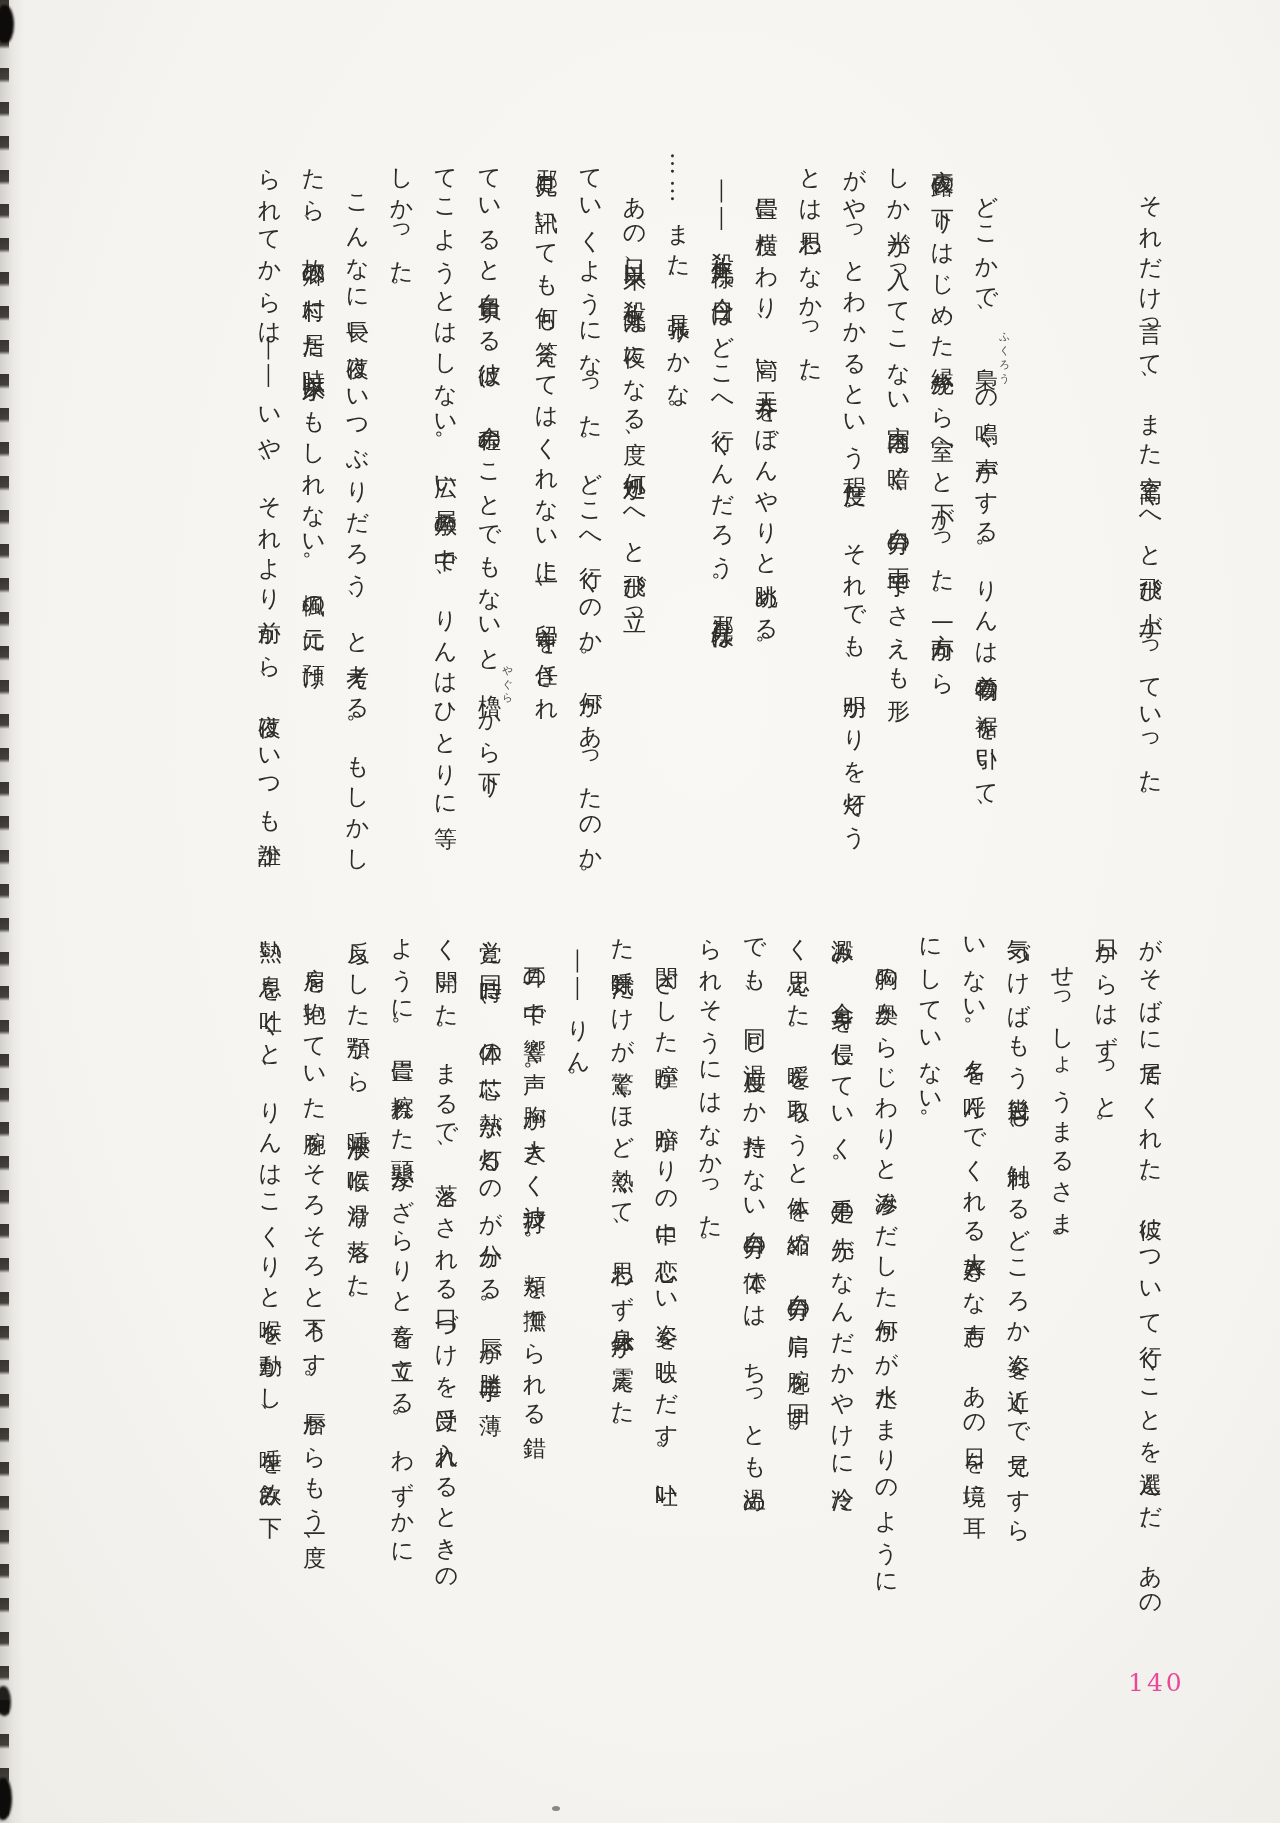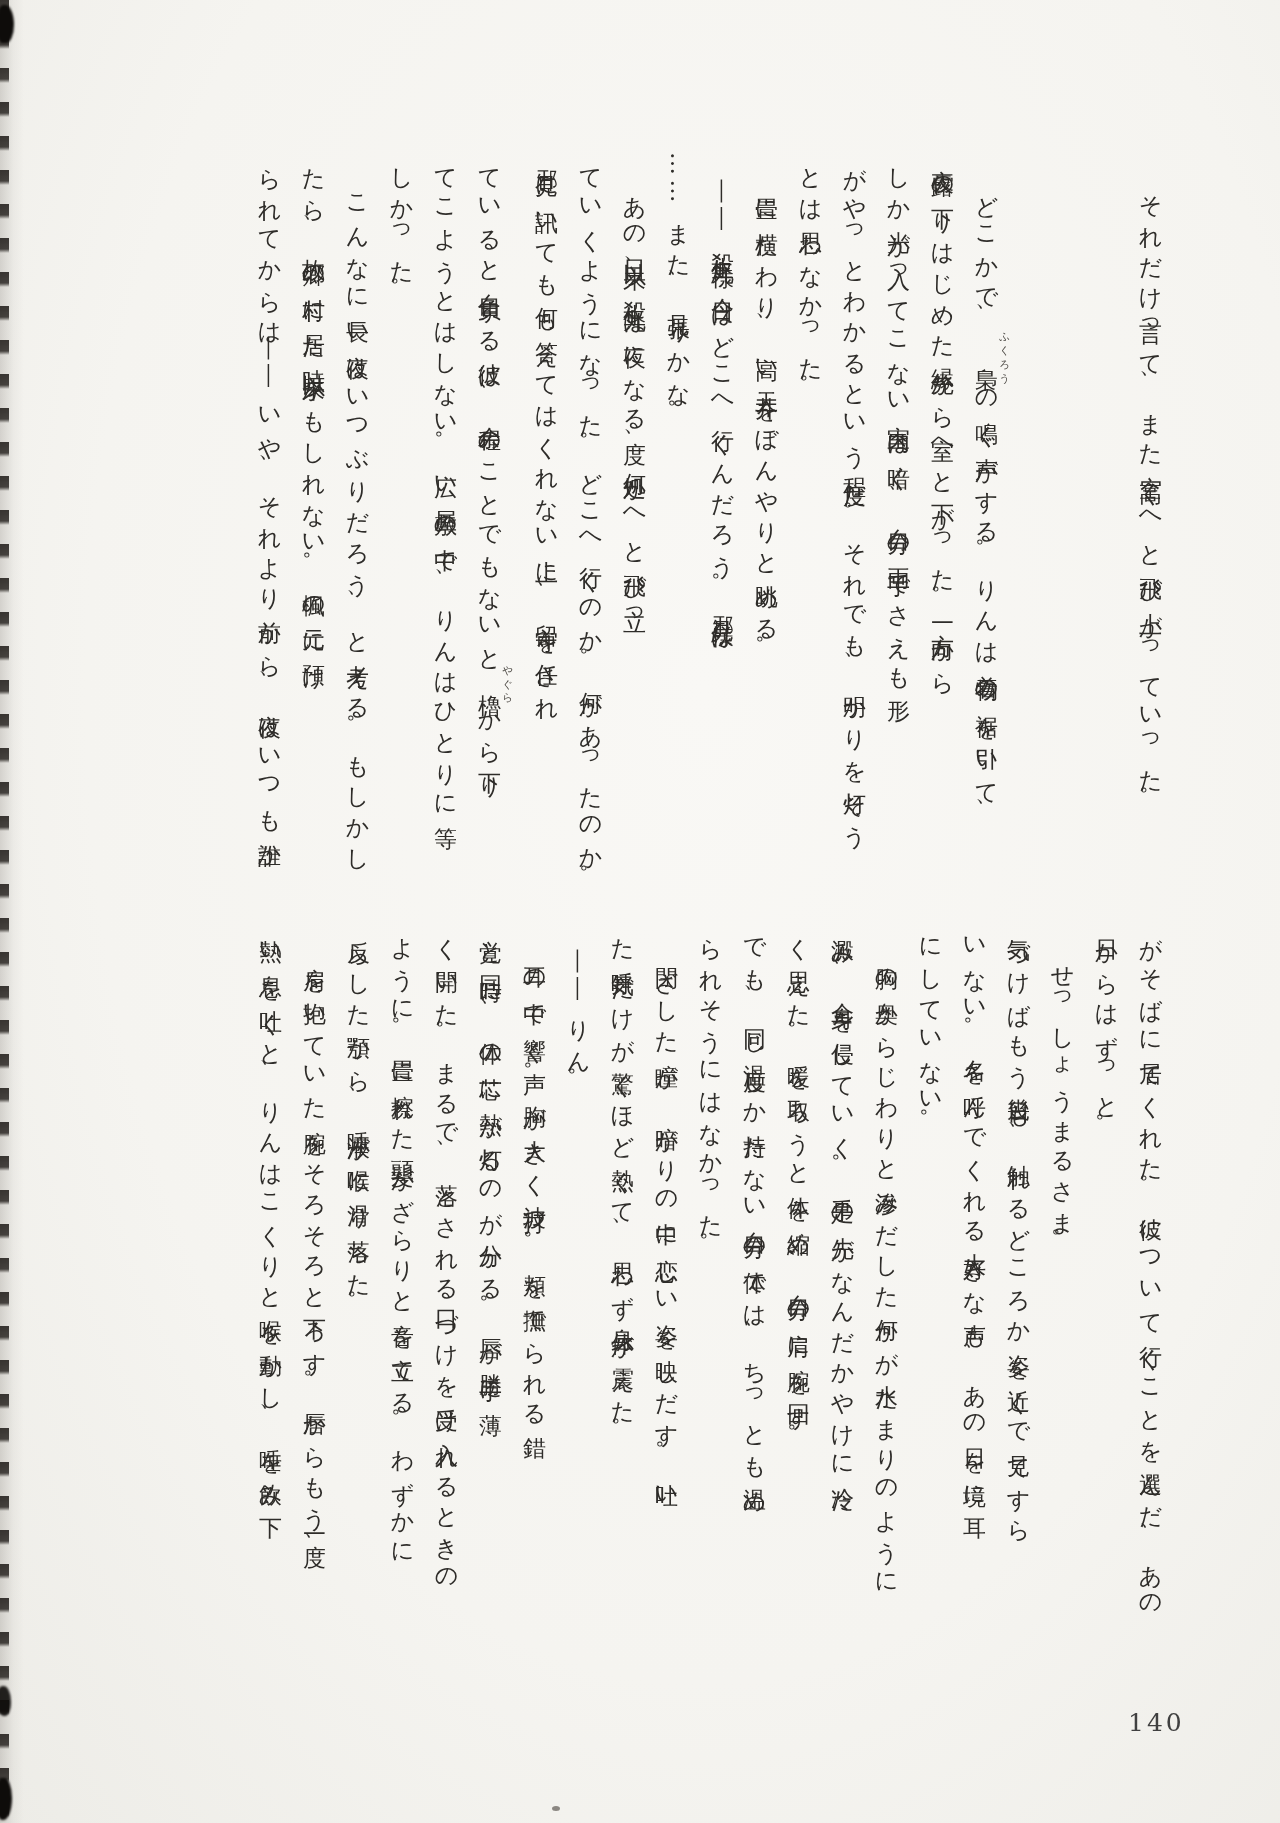--- a/index.html
+++ b/index.html
@@ -33,23 +33,23 @@
   rt{
     font-size:10.5px;
     letter-spacing:1.5px;
     color:#4a4742;
   }
   .block-top{ top:152px; }
   .block-bottom{ top:922px; }
   
   .page-number{
     position:absolute;
-    left:1128px; top:1708px;
+    left:1128px; top:1668px;
     font-size:25px; letter-spacing:3px;
-    color:#404040;
+    color:#ec4899;
   }
   
   .binding-soft{
     position:absolute;left:0;top:0;width:24px;height:100%;
     background:linear-gradient(to right, rgba(86,79,72,.20), rgba(86,79,72,.05) 55%, transparent);
     pointer-events:none;
   }
   .binding-dashes{
     position:absolute;left:0;top:0;width:9px;height:100%;
     background:repeating-linear-gradient(to bottom,

